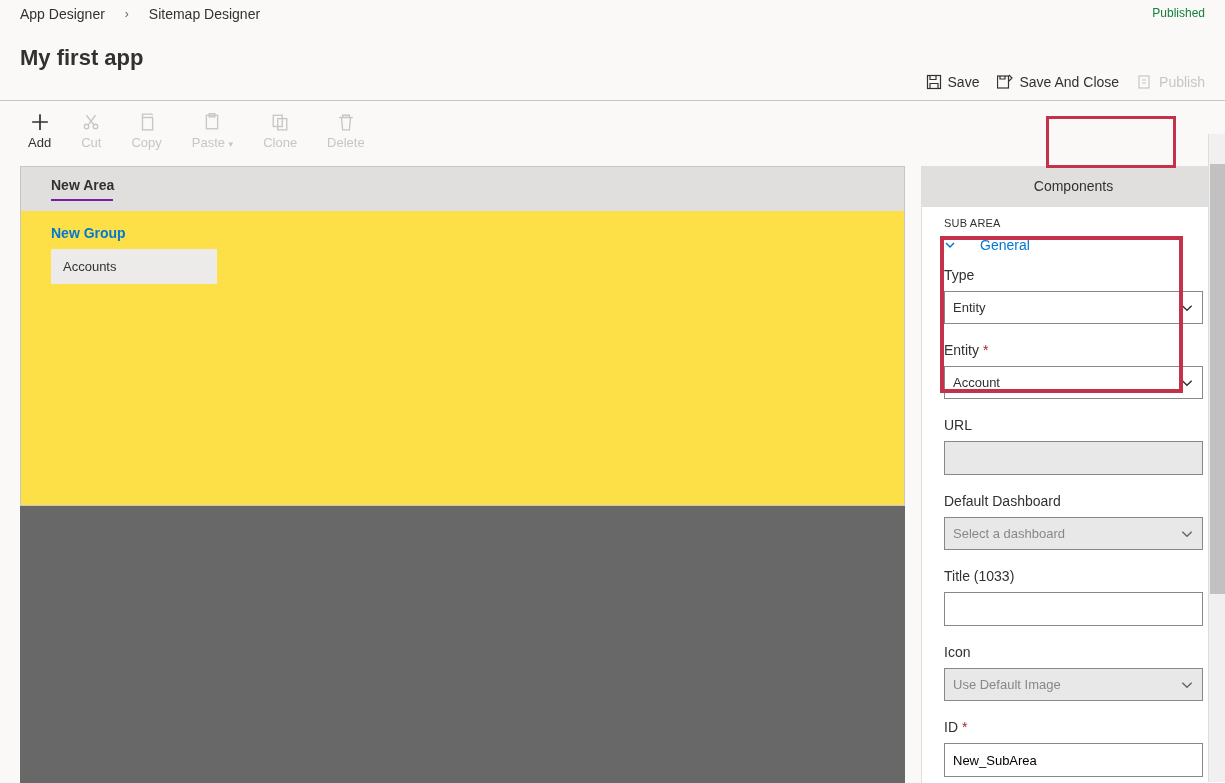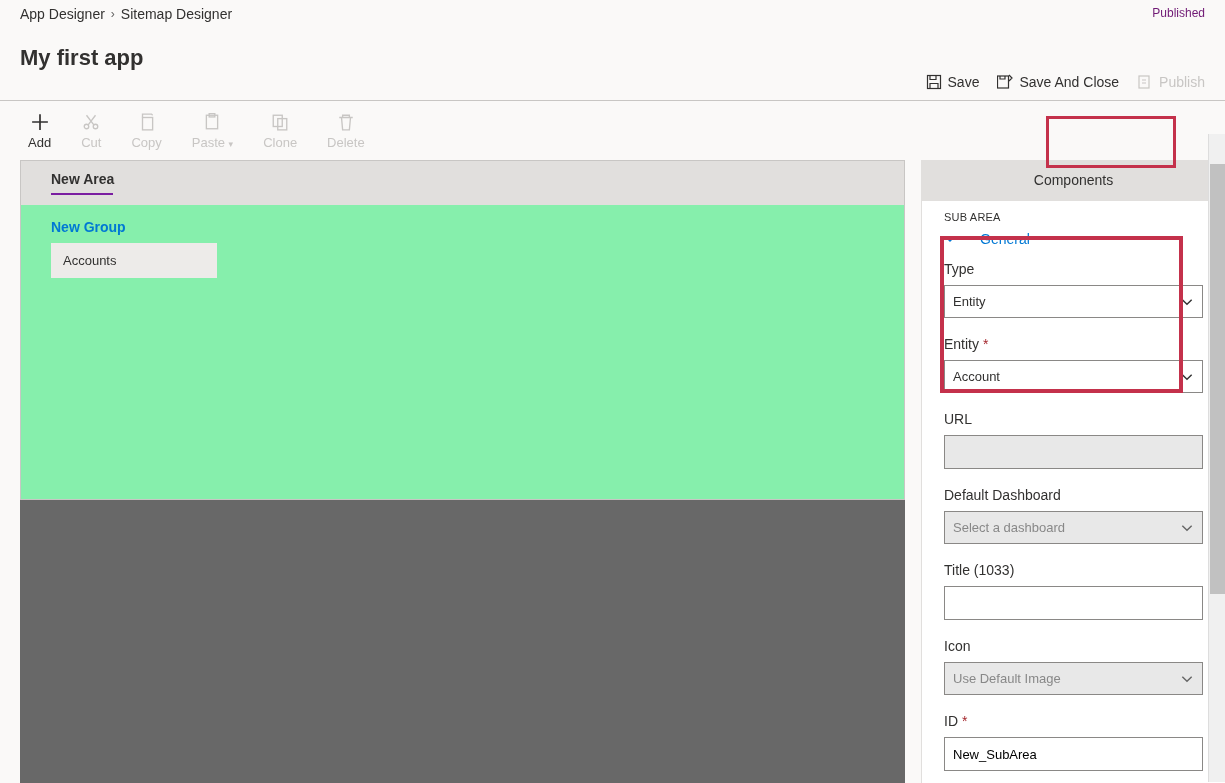--- a/index.html
+++ b/index.html
@@ -1,42 +1,42 @@
 <!DOCTYPE html>
 <html><head>
 <meta charset="utf-8">
 <style>
 * { box-sizing: border-box; margin: 0; padding: 0; }
 body { font-family: "Segoe UI", Arial, sans-serif; font-size: 14px; color: #323130; background: #faf9f8; width: 1225px; height: 783px; overflow: hidden; position: relative; }
 
 
 .header { background: #faf9f8; padding: 6px 20px 10px 20px; }
 .breadcrumb-row { display: flex; justify-content: space-between; align-items: flex-start; }
-.breadcrumb { font-size: 14px; color: #323130; display: flex; align-items: center; gap: 6px; justify-content: space-between; }
+.breadcrumb { font-size: 14px; color: #323130; display: flex; align-items: center; gap: 20px; justify-content: space-between; }
 .breadcrumb .chev { font-size: 12px; color: #666; }
-.published { font-size: 12px; color: #701a75; }
+.published { font-size: 12px; color: #15803d; }
 .title-row { display: flex; justify-content: space-between; align-items: center; margin-top: 4px; }
 .app-title { font-size: 22px; font-weight: 600; }
 .cmd-bar { display: flex; gap: 18px; align-items: center; }
 .cmd-btn { display: flex; align-items: center; gap: 6px; cursor: pointer; color: #323130; margin-top: 48px; }
 .cmd-btn.disabled { color: #c8c6c4; cursor: default; }
 .cmd-btn svg { width: 16px; height: 16px; }
 .hr { border-bottom: 1px solid #c8c6c4; }
 
 
-.toolbar { display: flex; gap: 30px; padding: 12px 28px 10px 28px; background: #faf9f8; }
+.toolbar { display: flex; gap: 30px; padding: 12px 28px 16px 28px; background: #faf9f8; }
 .tool { display: flex; flex-direction: column; align-items: center; gap: 4px; font-size: 13px; color: #323130; cursor: pointer; }
 .tool.disabled { color: #c8c6c4; cursor: default; }
 .tool .ticon { width: 18px; height: 18px; display:flex; align-items:center; justify-content:center; }
 .tool .ticon svg { width: 18px; height: 18px; }
 
 
 .main { display: flex; height: 645px; padding: 0 0 0 20px; }
 .canvas-wrap { flex: 1; display: flex; flex-direction: column; padding-right: 16px; }
-.canvas { border: 1px solid #c8c6c4; background: #86efac; display: flex; flex-direction: column; height: 340px; }
+.canvas { border: 1px solid #c8c6c4; background: #fde047; display: flex; flex-direction: column; height: 340px; }
 .area-header { background: #e1dfdd; padding: 10px 30px; }
 .area-title { font-weight: 600; font-size: 14px; display: inline-block; }
 .area-underline { height: 2px; width: 62px; background: #7a1ea1; margin-top: 6px; }
 .canvas-body { padding: 14px 30px; }
 .group-title { color: #0078d4; font-weight: 600; font-size: 14px; margin-bottom: 8px; }
 .subarea { background: #edebe9; width: 166px; padding: 10px 12px; font-size: 13px; }
 .canvas-below { background: #686868; flex: 1; margin-top: 0; }
 
 
 .panel { width: 304px; background: #fff; border-left: 1px solid #e1dfdd; display: flex; flex-direction: column; position: relative; height: 648px;}

